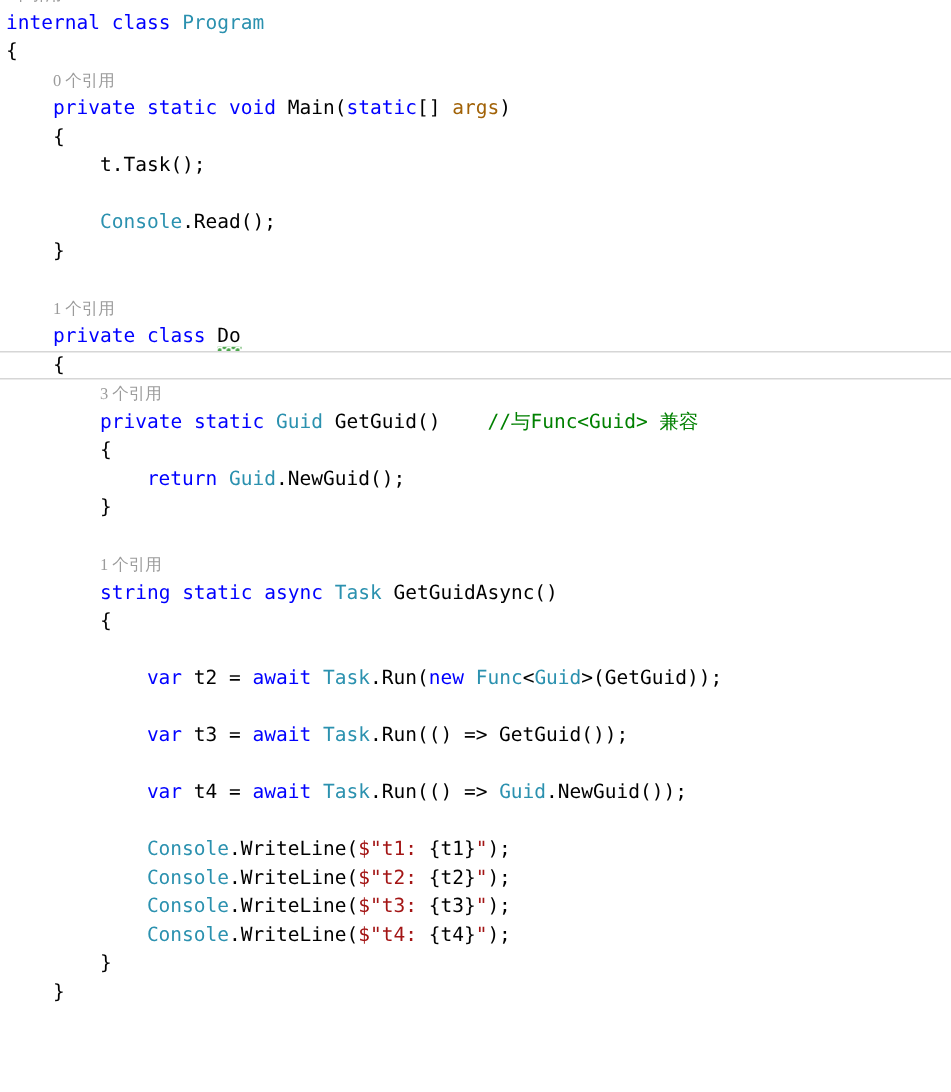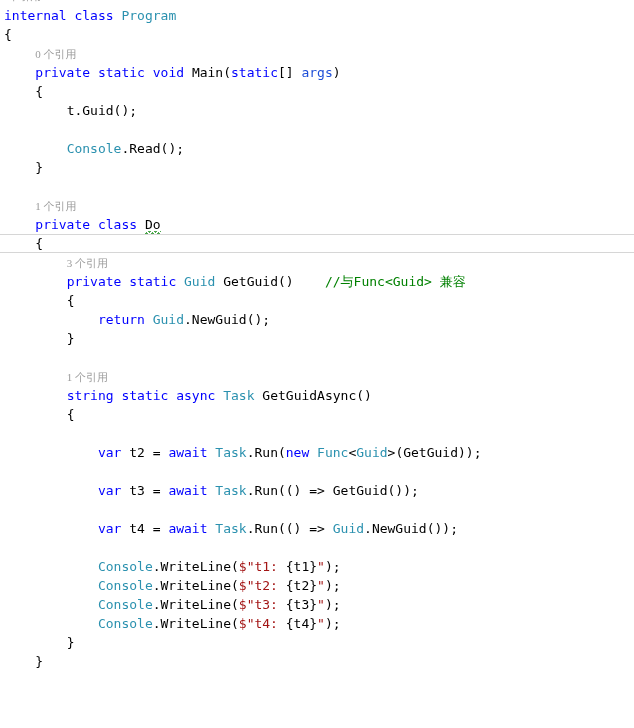--- a/index.html
+++ b/index.html
@@ -71,23 +71,23 @@
 <body>
 
 <div id="editor">
   <div class="clip-top">
     <div class="codelens">1 个引用</div>
   </div>
   <div id="code-lines">
       <div class="line"><span class="kw">internal </span><span class="kw">class </span><span class="type">Program</span></div>
       <div class="line"><span class="txt">{</span></div>
       <div class="line">    <span class="codelens">0 个引用</span></div>
-      <div class="line">    <span class="kw">private </span><span class="kw">static </span><span class="kw">void </span><span class="txt">Main(</span><span class="kw">static</span><span class="txt">[] </span><span class="txt" style="color: #1d4ed8;">args</span><span class="txt">)</span></div>
+      <div class="line">    <span class="kw">private </span><span class="kw">static </span><span class="kw">void </span><span class="txt">Main(</span><span class="kw">static</span><span class="txt">[] </span><span class="txt" style="color: #a16207;">args</span><span class="txt">)</span></div>
       <div class="line">    <span class="txt">{</span></div>
-      <div class="line">        <span class="txt">t.Guid();</span></div>
+      <div class="line">        <span class="txt">t.Task();</span></div>
       <div class="line blank">&nbsp;</div>
       <div class="line">        <span class="type">Console</span><span class="txt">.Read();</span></div>
       <div class="line">    <span class="txt">}</span></div>
       <div class="line blank">&nbsp;</div>
       <div class="line">    <span class="codelens">1 个引用</span></div>
       <div class="line">    <span class="kw">private </span><span class="kw">class </span><span class="type squiggle">Do</span></div>
       <div class="line current">    <span class="txt">{</span></div>
       <div class="line">        <span class="codelens">3 个引用</span></div>
       <div class="line">        <span class="kw">private </span><span class="kw">static </span><span class="type">Guid</span><span class="txt"> GetGuid()</span><span class="txt">    </span><span class="cmt">//与Func&lt;Guid&gt; 兼容</span></div>
       <div class="line">        <span class="txt">{</span></div>

